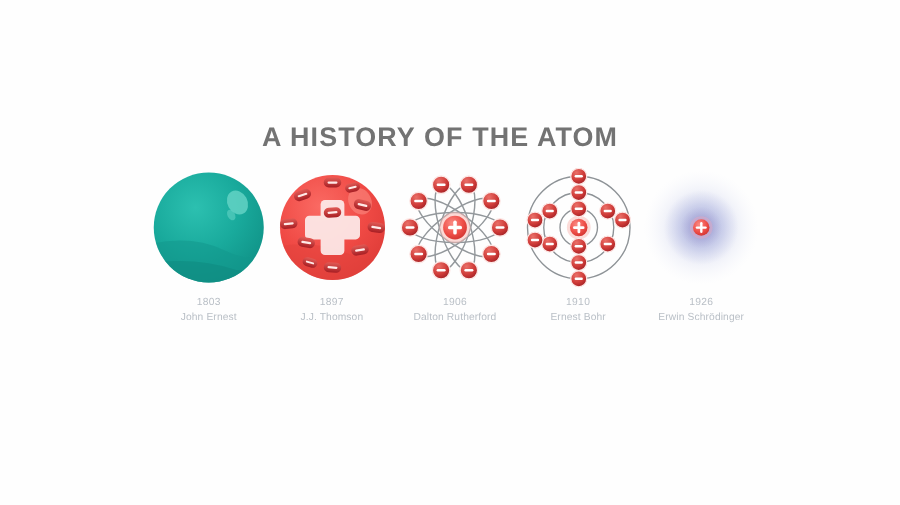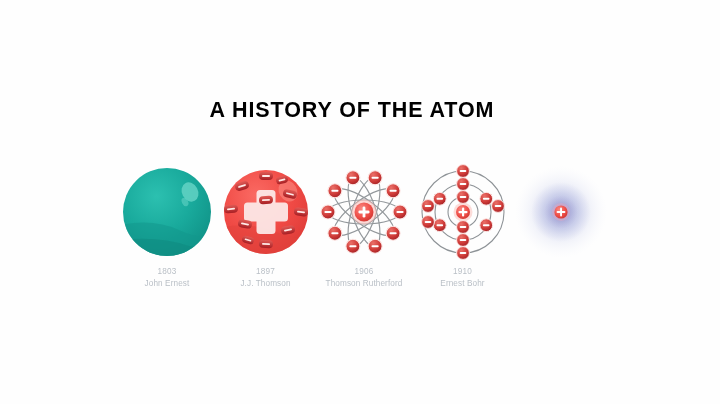--- a/index.html
+++ b/index.html
@@ -25,28 +25,28 @@
   
   #title {
     position: absolute;
     top: 98px;
     left: 0;
     width: 704px;
     text-align: center;
     font-size: 21.5px;
     font-weight: bold;
     letter-spacing: 0.9px;
-    color: #000000;
+    color: #737373;
     white-space: nowrap;
   }
 
   
   #timeline {
     position: absolute;
-    top: 164px;
+    top: 134px;
     left: 118px;
     width: 492px;
     height: 145px;
     display: flex;
     flex-direction: row;
     align-items: flex-start;
     justify-content: space-between;
   }
   .model-cell {
     width: 98px;
@@ -279,21 +279,21 @@
             <g transform="translate(77.1,26.8)">
               <circle r="7" fill="url(#eGradR)"></circle>
                 <circle r="7" fill="none" stroke="#fde7e5" stroke-width="1.1"></circle>
               <rect x="-3.6" y="-1" width="7.2" height="2" rx="1" fill="#ffffff"></rect>
             </g>
           </g>
         </svg>
       </div>
       <div class="caption">
         <div class="year">1906</div>
-        <div class="person">Thomson Rutherford</div>
+        <div class="person">Dalton Rutherford</div>
       </div>
     </div>
 
     <div class="model-cell">
       <div class="art">
         <svg width="96" height="96" viewBox="0 0 96 96" aria-hidden="true">
           <defs>
             <radialGradient id="nucGradB" cx="38%" cy="32%" r="75%">
               <stop offset="0%" stop-color="#fa8b84"></stop>
               <stop offset="60%" stop-color="#ef4f49"></stop>
@@ -424,16 +424,20 @@
           <circle cx="48" cy="48" r="30" fill="url(#cloudMid)"></circle>
           <circle cx="48" cy="48" r="17" fill="url(#cloudCore)"></circle>
           <g>
             <circle cx="48" cy="48" r="9" fill="#e8a9c0" opacity="0.45"></circle>
             <circle cx="48" cy="48" r="6.6" fill="url(#nucGradS)"></circle>
             <rect x="47.1" y="43.6" width="1.9" height="8.8" rx="0.95" fill="#ffffff"></rect>
             <rect x="43.6" y="47.1" width="8.8" height="1.9" rx="0.95" fill="#ffffff"></rect>
           </g>
         </svg>
       </div>
+      <div class="caption">
+        <div class="year">1926</div>
+        <div class="person">Erwin Schrödinger</div>
+      </div>
     </div>
 
   </div>
 </div>
 
 </body></html>

